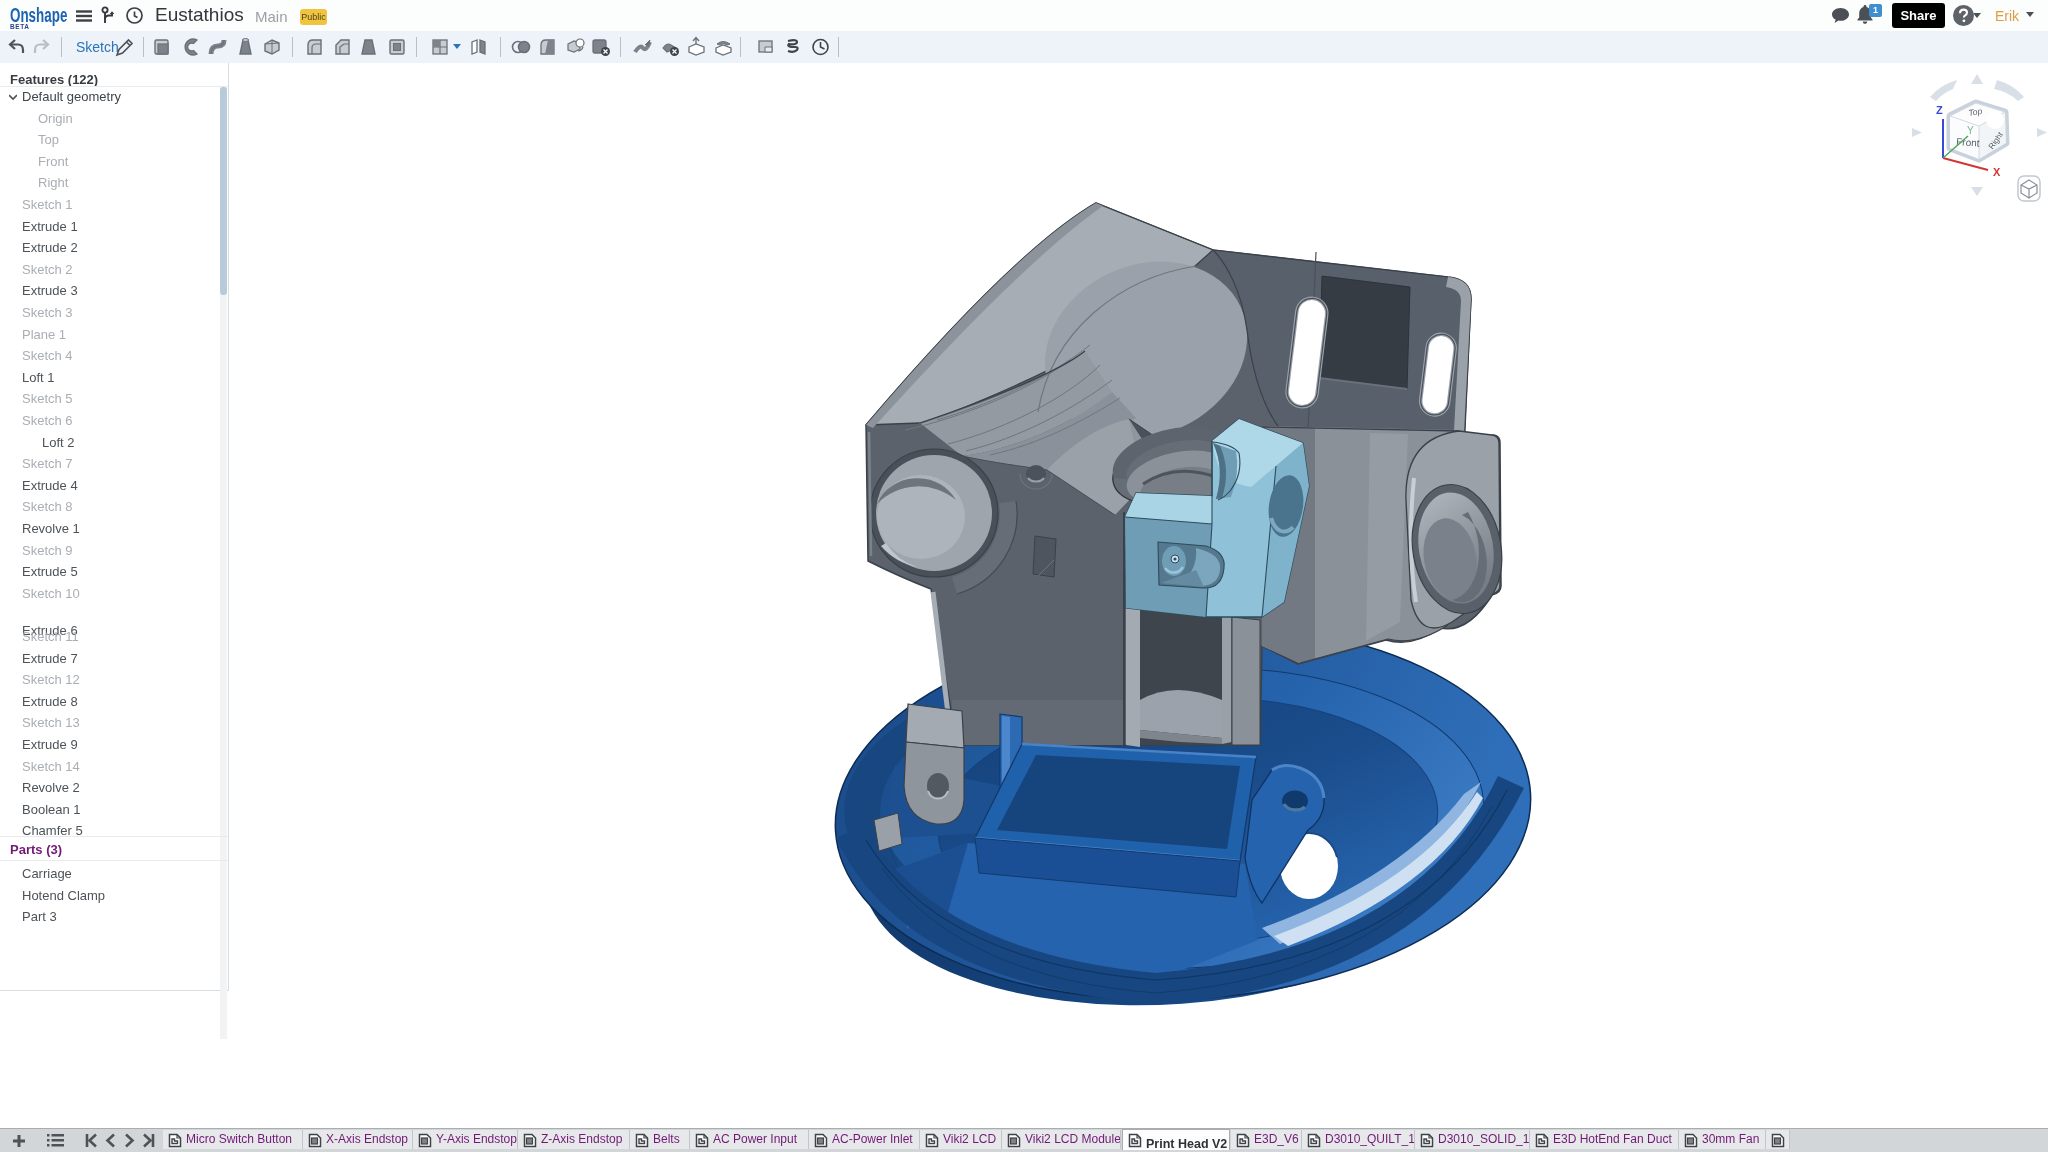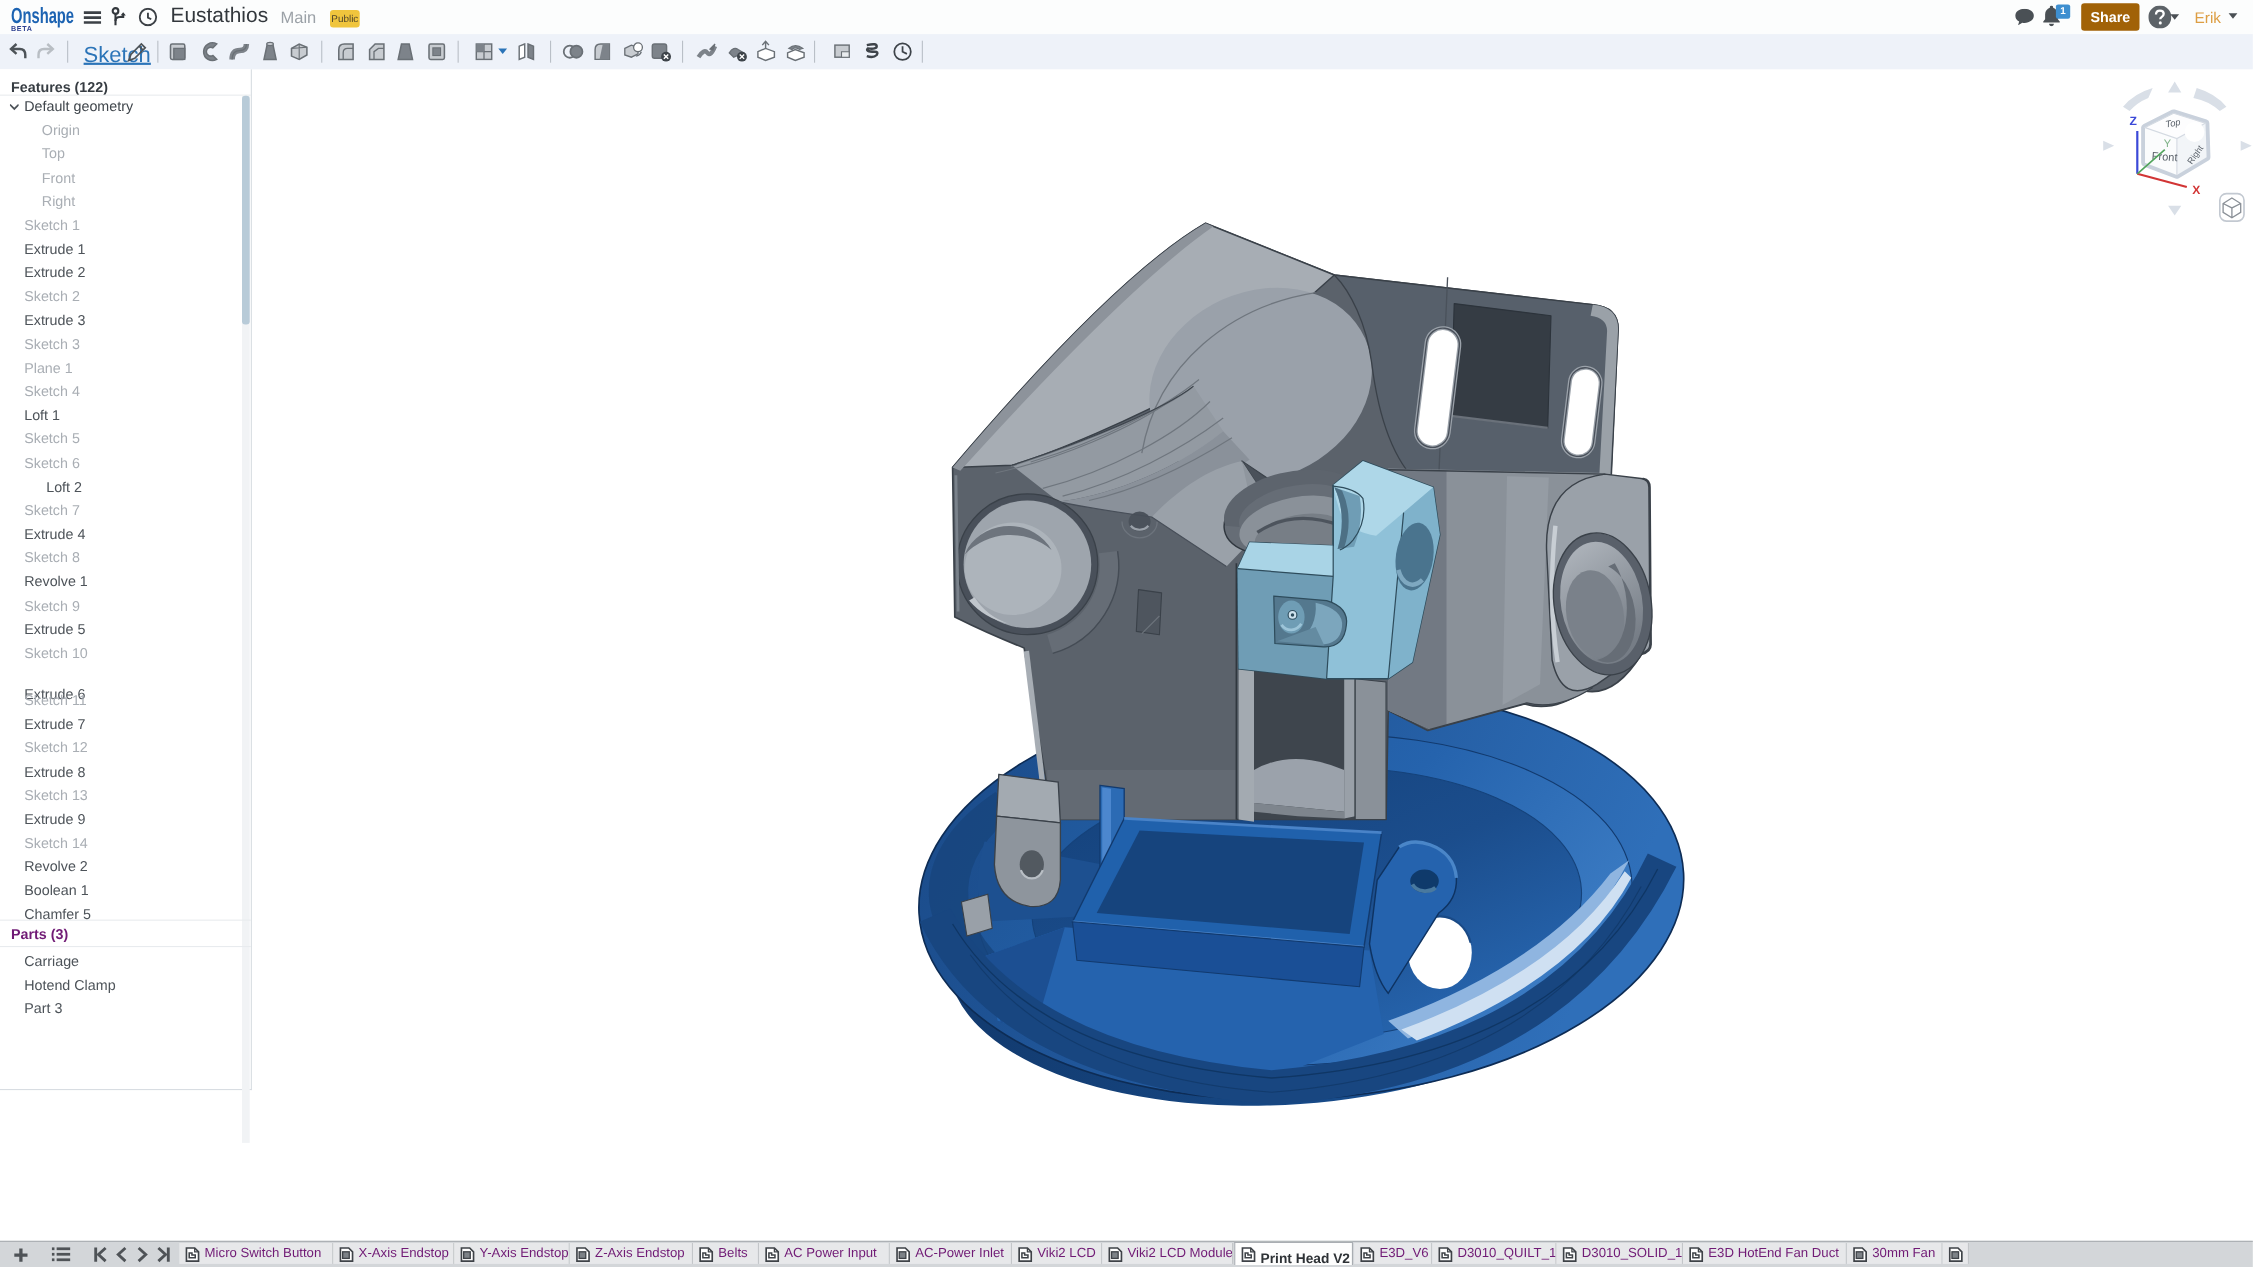--- a/index.html
+++ b/index.html
@@ -9,33 +9,33 @@
   
   #header { position:absolute; left:0; top:0; width:2048px; height:31px; background:#fcfdfd; }
   #logo { position:absolute; left:10px; top:4px; color:#1c63b2; font-weight:bold; font-size:20px;
           transform:scaleX(0.67); transform-origin:left center; letter-spacing:0px;}
   #beta { position:absolute; left:10px; top:23px; color:#2c3f90; font-weight:bold; font-size:6.5px; letter-spacing:0.6px;}
   #docname { position:absolute; left:155px; top:4px; font-size:19px; color:#32373c; }
   #wsname  { position:absolute; left:255px; top:8px; font-size:15px; color:#9ba1a7; }
   #badge { position:absolute; left:300px; top:9px; width:27px; height:16px; background:#f0c53d;
            border-radius:3px; font-size:9px; font-weight:normal; color:#4e442a; text-align:center; line-height:16px;}
   .hicon { position:absolute; top:8px; color:#41464b; }
-  #sharebtn { position:absolute; left:1892px; top:3px; width:53px; height:25px; background:#a16207;
+  #sharebtn { position:absolute; left:1892px; top:3px; width:53px; height:25px; background:#000000;
            color:#fff; border-radius:3px; font-size:13px; font-weight:bold; text-align:center; line-height:25px; }
   #erik { position:absolute; left:1995px; top:8px; color:#dd9e43; font-size:14px; }
   #erikcaret { position:absolute; left:2026px; top:12px; width:0; height:0;
       border-left:4px solid transparent; border-right:4px solid transparent; border-top:5px solid #4a4f54; }
   #helpcaret { position:absolute; left:1973px; top:13px; width:0; height:0;
       border-left:4px solid transparent; border-right:4px solid transparent; border-top:5px solid #4a4f54; }
   #bellbadge { position:absolute; left:1869px; top:4px; min-width:13px; height:13px; background:#3e8fd0;
       color:#fff; font-size:9px; font-weight:bold; text-align:center; line-height:13px; border-radius:2px; padding:0 1px;}
   
   #toolbar { position:absolute; left:0; top:31px; width:2048px; height:32px; background:#eef2f9; }
   .tsep { position:absolute; top:6px; width:1px; height:20px; background:#b9bfc7; }
-  #sketchlbl { position:absolute; left:76px; top:8px; color:#2b74b8; font-size:20px;text-decoration:underline; }
+  #sketchlbl { position:absolute; left:76px; top:8px; color:#2b74b8; font-size:14px; }
   .ticon { position:absolute; top:5px; }
   
   #sidebar { position:absolute; left:0; top:63px; width:229px; height:928px; background:#fff;
      border-right:1px solid #d8dde2; border-bottom:1px solid #d8dde2;}
   #feathdr { position:absolute; left:10px; top:9px; font-size:13px; font-weight:bold; color:#363c42;}
   #partshdr { position:absolute; left:10px; top:779px; font-size:13px; font-weight:bold; color:#701a75;}
   .fsep { position:absolute; left:0; width:228px; height:1px; background:#e8ebee; }
   .fitem { position:absolute; font-size:13px; white-space:nowrap; }
   .lite { color:#a9aeb4; }
   .dark { color:#4d5359; }

